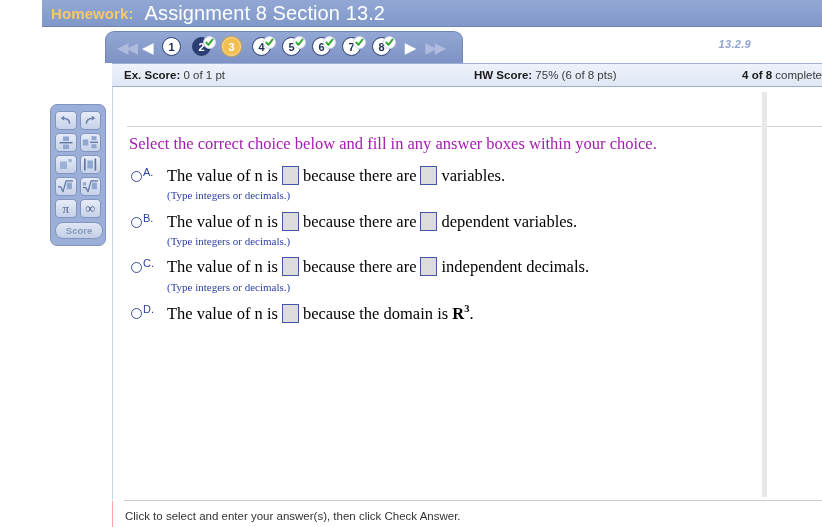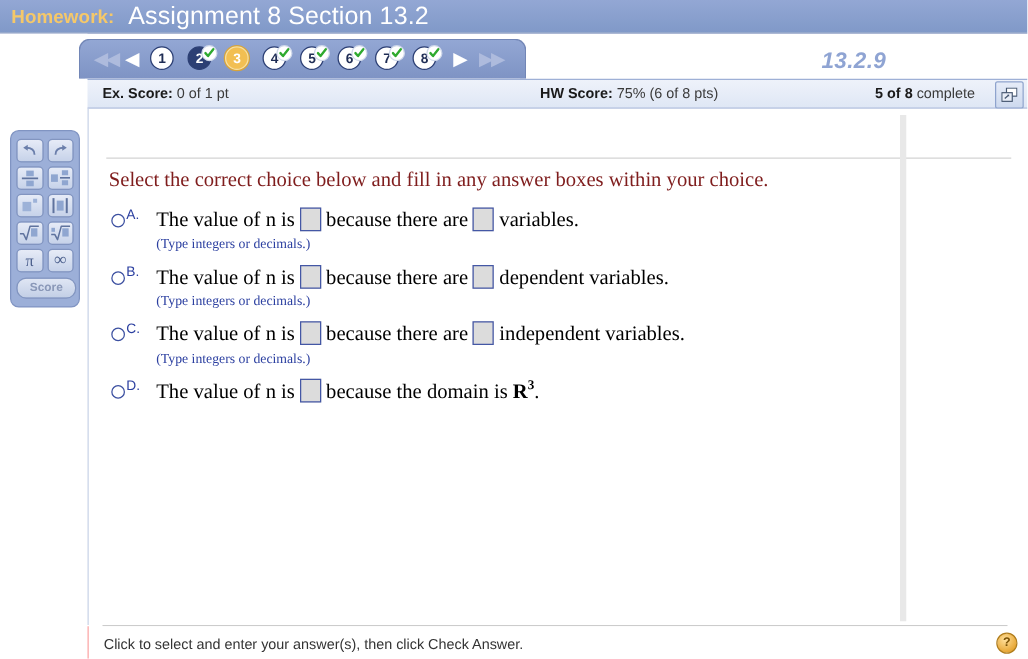--- a/index.html
+++ b/index.html
@@ -12,20 +12,21 @@
     overflow: hidden;
     background: #ffffff;
     font-family: "Liberation Sans", sans-serif;
     -webkit-font-smoothing: antialiased;
   }
 
   #app {
     position: relative;
     width: 725px;
     height: 527px;
+    margin-left: 42px;
   }
 
   
   .titlebar {
     position: absolute;
     left: 0; top: 0;
     width: 822px; height: 27px;
     background: #8ba0cf;
     background: linear-gradient(#93a7d4, #8099c8);
     border-bottom: 1px solid #6c83b4;
@@ -60,21 +61,21 @@
     position: absolute;
     left: 0; top: 27px;
     width: 70px; height: 500px;
     background: #ffffff;
   }
 
   
   .exercise-id {
     position: absolute;
     right: 16px; top: 38px;
-    font-size: 18px;
+    font-size: 11px;
     font-style: italic;
     color: #8fa4d3;
     font-weight: bold;
     letter-spacing: .3px;
   }
 
   
   .navbar {
     position: absolute;
     left: 63px; top: 31px;
@@ -199,21 +200,21 @@
     position: absolute;
     left: 14px; top: 39px;
     width: 724px; height: 1px;
     background: #d4d4d4;
   }
   .prompt {
     position: absolute;
     left: 16px; top: 47px;
     font-family: "Liberation Serif", serif;
     font-size: 16.5px;
-    color: #7f1d1d;
+    color: #a21caf;
   }
 
   
   .choices {
     position: absolute;
     left: 18px; top: 78px;
     width: 700px;
   }
   .choice {
     position: relative;
@@ -448,21 +449,21 @@
   <div class="scorebar">
     <span class="score-ex">
       <b>Ex. Score:</b>
       <span>0 of 1 pt</span>
     </span>
     <span class="score-hw">
       <b>HW Score:</b>
       <span>75% (6 of 8 pts)</span>
     </span>
     <span class="score-done">
-      <b>5 of 8</b>
+      <b>4 of 8</b>
       <span>complete</span>
     </span>
     <div class="popout-btn">
       <svg width="13" height="12" viewBox="0 0 14 13">
         <rect x="4.5" y="0.5" width="9" height="7" fill="#ffffff" stroke="#44556f"></rect>
         <rect x="0.5" y="4.5" width="9" height="7.5" fill="#e9eef8" stroke="#44556f"></rect>
         <path d="M3 9.5 L6.5 6.5" stroke="#44556f" stroke-width="1.1"></path>
         <path d="M6.8 6.2 L6.8 8.0 L5.0 6.2 Z" fill="#44556f"></path>
       </svg>
     </div>
@@ -497,21 +498,21 @@
             <span class="hint">(Type integers or decimals.)</span>
           </span>
         </div>
       </div>
 
       <div class="choice">
         <div class="choice-head">
           <span class="radio"></span>
           <span class="choice-letter">C.</span>
           <span class="choice-body">
-            <span>The value of n is</span><span class="ansbox"></span><span>because there are</span><span class="ansbox"></span><span>independent variables.</span>
+            <span>The value of n is</span><span class="ansbox"></span><span>because there are</span><span class="ansbox"></span><span>independent decimals.</span>
             <span class="hint">(Type integers or decimals.)</span>
           </span>
         </div>
       </div>
 
       <div class="choice">
         <div class="choice-head">
           <span class="radio"></span>
           <span class="choice-letter">D.</span>
           <span class="choice-body">

